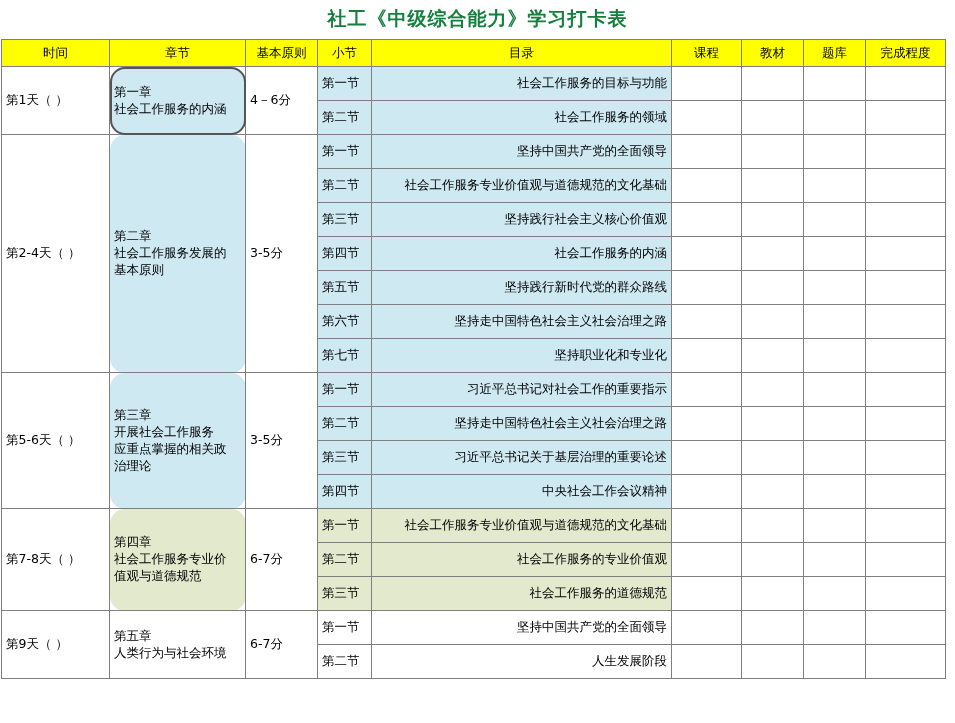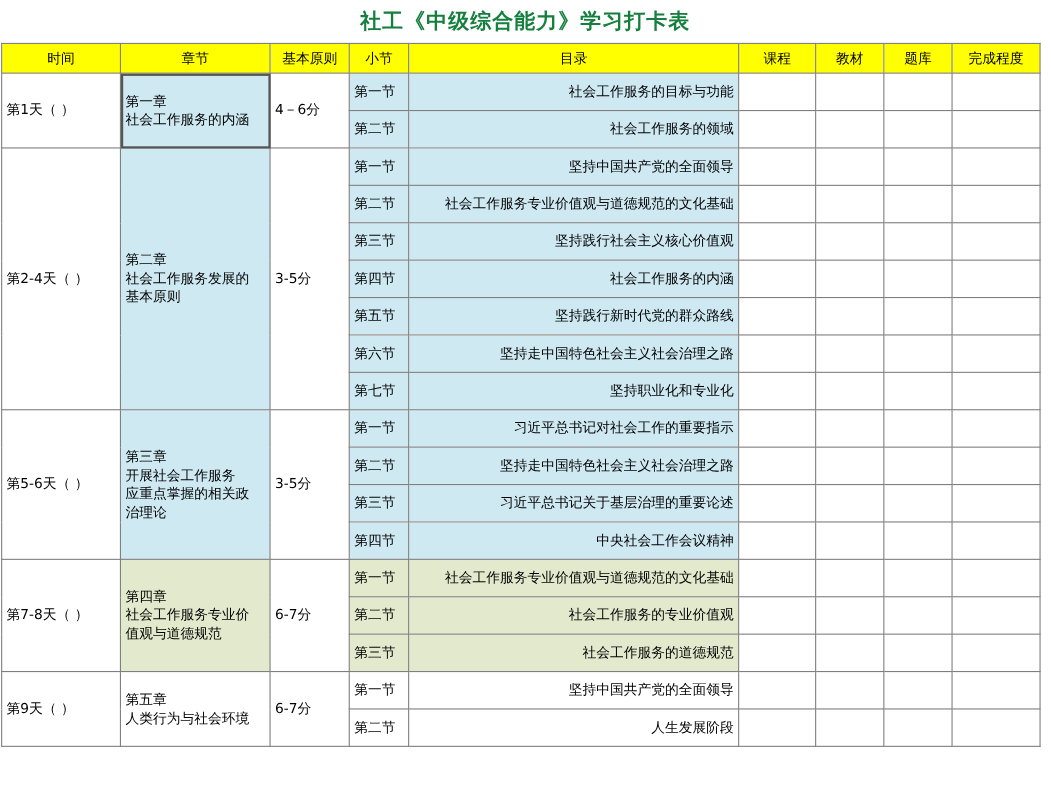--- a/index.html
+++ b/index.html
@@ -53,21 +53,21 @@
   .c-book   { width: 62px; }
   .c-bank   { width: 62px; }
   .c-done   { width: 80px; }
 
   .blue  { background: #cfe9f2; }
   .green { background: #e2e9cd; }
   .white { background: #ffffff; }
 
   tbody td { height: 33px; }
 
-  .chap-cell { font-weight: normal; }
+  .chap-cell { font-weight: normal; border-radius: 15px; }
   .chap-sel {
     outline: 2px solid #555555;
     outline-offset: -2px;
   }
   .time-cell { font-size: 12.5px; margin-left: 17px; }
 </style>
 </head>
 <body>
 
 <div class="page-title">社工《中级综合能力》学习打卡表</div>

